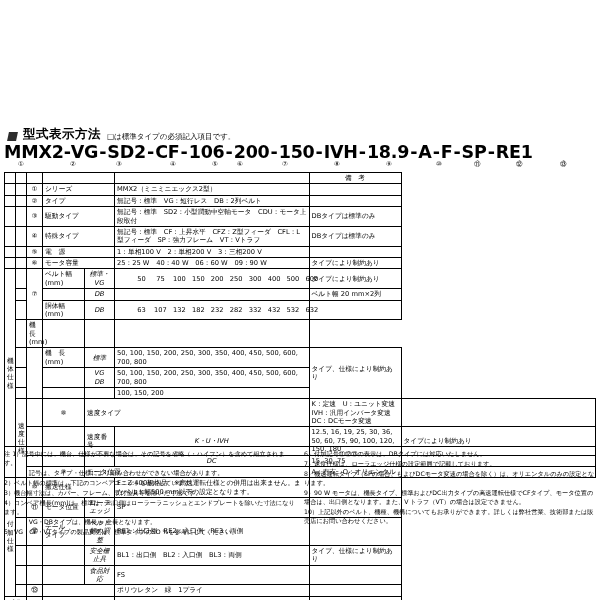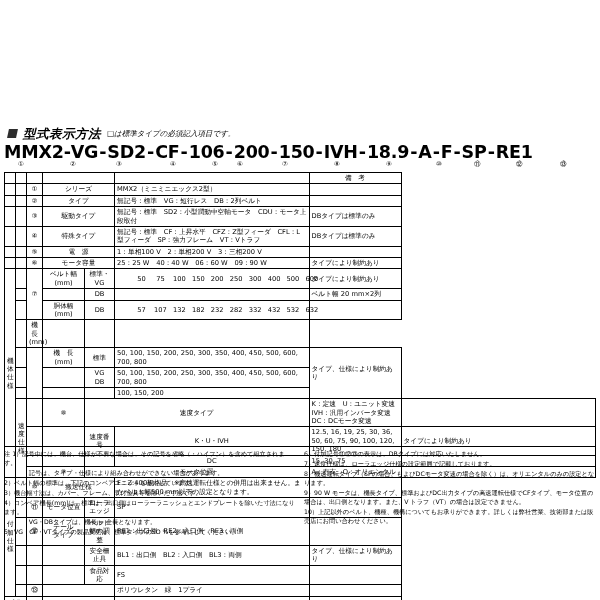--- a/index.html
+++ b/index.html
@@ -5,21 +5,21 @@
   html,body{margin:0;padding:0;}
   body{
     width:600px;height:600px;background:#ffffff;
     font-family:"DejaVu Sans","Liberation Sans",sans-serif;
     color:#000;
     -webkit-font-smoothing:none;
   }
   .page{position:relative;width:600px;height:600px;}
 
   
-  .hdr{position:absolute;left:8px;top:126px;display:flex;align-items:center;gap:6px;font-style:italic;}
+  .hdr{position:absolute;left:8px;top:126px;display:flex;align-items:flex-end;gap:6px;}
   .hdr .mark{width:9px;height:9px;background:#2d2d2d;transform:skewX(-12deg);margin-bottom:2px;}
   .hdr .ttl{font-size:12.5px;font-weight:bold;letter-spacing:.5px;}
   .hdr .note{font-size:7.5px;margin-bottom:1px;}
 
   
   .code{position:absolute;left:4px;top:142px;width:592px;
         font-size:17.5px;font-weight:bold;letter-spacing:-.2px;
         display:flex;align-items:flex-start;}
   .code .seg{white-space:nowrap;}
   .code .dash{padding:0 1px;}
@@ -27,27 +27,27 @@
   
   .nums{position:absolute;left:4px;top:160px;width:592px;height:11px;}
   .nums span{position:absolute;font-size:6.5px;top:0;}
 
   
   table.main{position:absolute;left:4px;top:172px;width:592px;
              border-collapse:collapse;table-layout:fixed;}
   table.main td{border:1px solid #000;font-size:6.7px;padding:1px 2px;
                 vertical-align:middle;line-height:1.25;}
   .c-idx{width:16px;text-align:center;}
-  .c-name{width:42px;text-align:center;}
+  .c-name{width:42px;text-align:left;}
   .c-body{}
   .c-rem{width:92px;}
   .vert{width:11px;text-align:center;font-size:6.5px;line-height:1.05;padding:0;}
   .ctr{text-align:center;font-family:Liberation Serif, serif;}
   .small{font-size:6.2px;}
-  .sub{width:26px;text-align:center;}
+  .sub{width:26px;text-align:center;font-style:italic;}
 
   
   table.grid{width:100%;border-collapse:collapse;table-layout:fixed;margin-left:15px;}
   table.grid td{border:0;font-size:6.7px;text-align:center;padding:0;}
   .notes{position:absolute;left:4px;top:446px;width:592px;
          border-top:1px solid #000;padding-top:3px;
          display:flex;gap:8px;font-size:6.2px;line-height:1.45;}
   .notes .col{flex:1;}
   .notes p{margin:0 0 1px 0;}
 </style>
@@ -224,21 +224,21 @@
           <td class="c-rem small" rowspan="1" colspan="1">ベルト幅 20 mm×2列</td>
         </tr>
         <tr>
           <td class="vert" rowspan="1" colspan="1"></td>
           <td class="c-name" rowspan="1" colspan="1">胴体幅(mm)</td>
           <td class="sub" rowspan="1" colspan="1">DB</td>
           <td class="c-body" rowspan="1" colspan="1">
             <table class="grid">
               <tbody>
                 <tr>
-                  <td>57</td>
+                  <td>63</td>
                   <td>107</td>
                   <td>132</td>
                   <td>182</td>
                   <td>232</td>
                   <td>282</td>
                   <td>332</td>
                   <td>432</td>
                   <td>532</td>
                   <td>632</td>
                 </tr>

